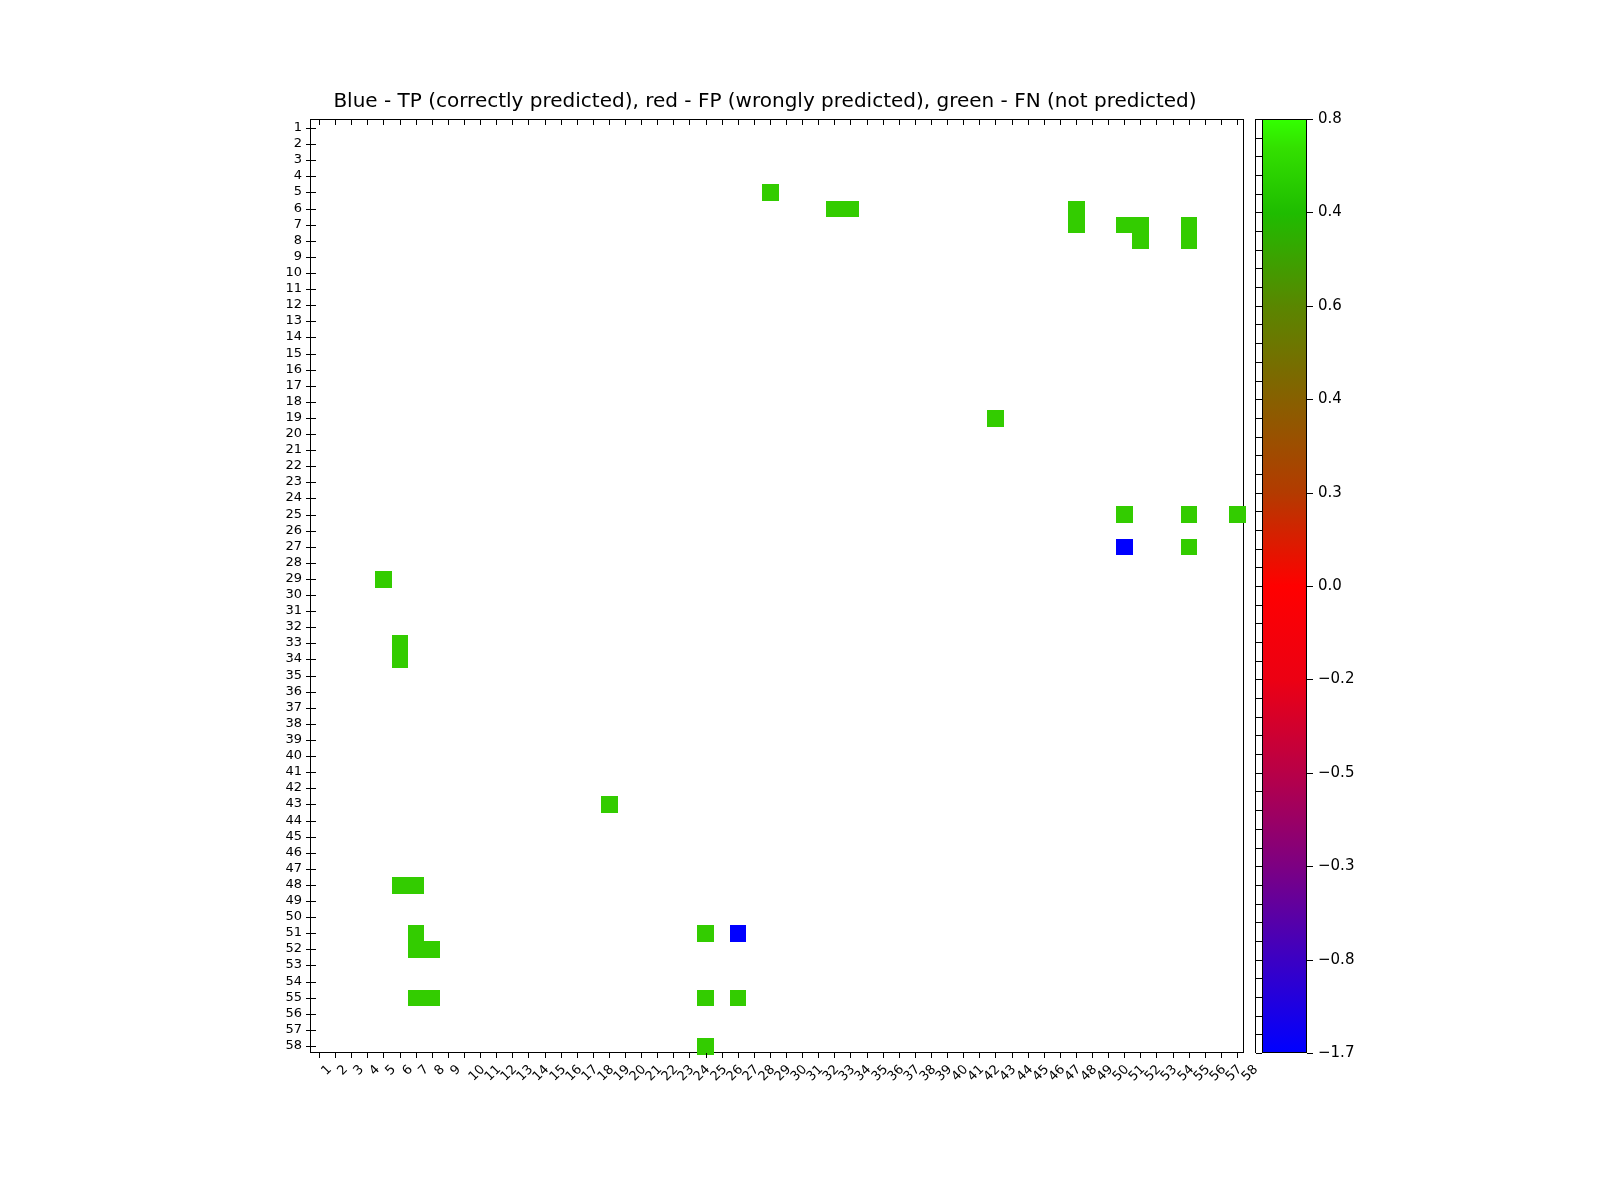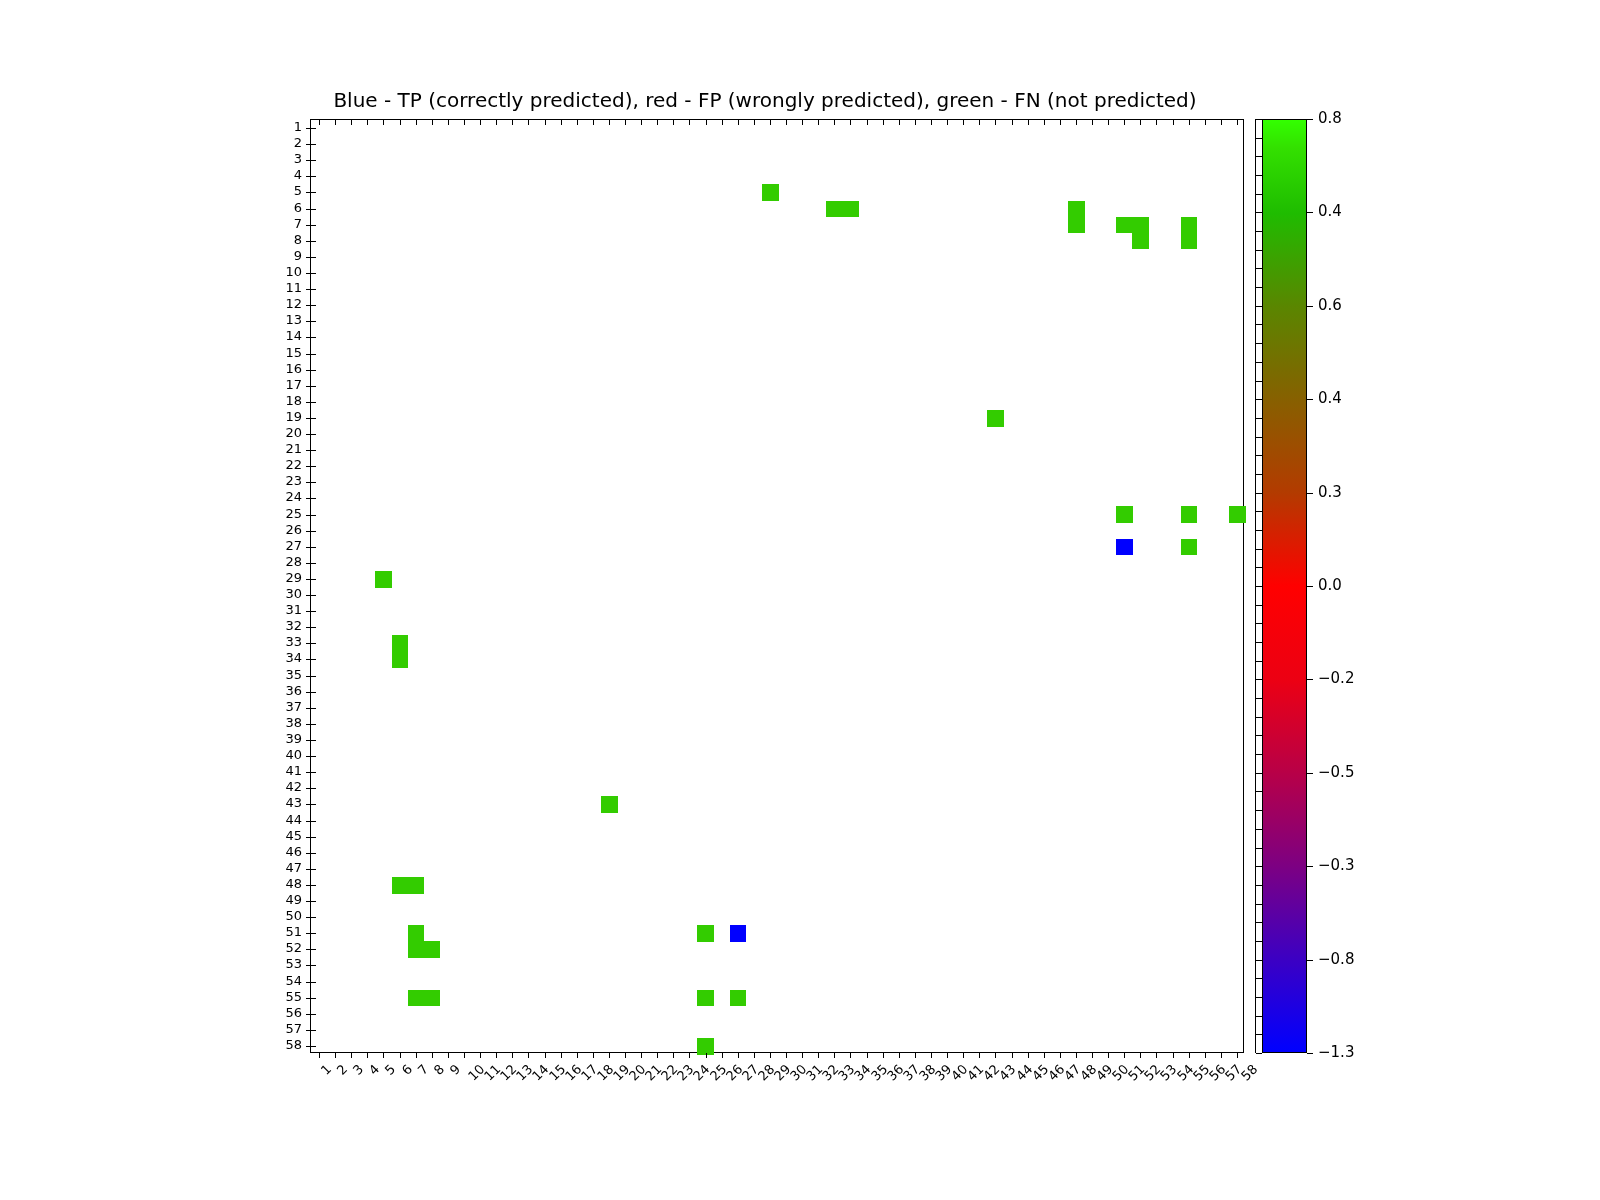--- a/index.html
+++ b/index.html
@@ -557,21 +557,21 @@
       <div class="cb-label" style="top: 578px;">0.0</div>
       <div class="cb-tick" style="top: 679.4px;"></div>
       <div class="cb-label" style="top: 671.4px;">−0.2</div>
       <div class="cb-tick" style="top: 772.8px;"></div>
       <div class="cb-label" style="top: 764.8px;">−0.5</div>
       <div class="cb-tick" style="top: 866.2px;"></div>
       <div class="cb-label" style="top: 858.2px;">−0.3</div>
       <div class="cb-tick" style="top: 959.6px;"></div>
       <div class="cb-label" style="top: 951.6px;">−0.8</div>
       <div class="cb-tick" style="top: 1053px;"></div>
-      <div class="cb-label" style="top: 1045px;">−1.3</div>
+      <div class="cb-label" style="top: 1045px;">−1.7</div>
       <div class="cb-minor" style="top: 119px;"></div>
       <div class="cb-minor" style="top: 137.68px;"></div>
       <div class="cb-minor" style="top: 156.36px;"></div>
       <div class="cb-minor" style="top: 175.04px;"></div>
       <div class="cb-minor" style="top: 193.72px;"></div>
       <div class="cb-minor" style="top: 212.4px;"></div>
       <div class="cb-minor" style="top: 231.08px;"></div>
       <div class="cb-minor" style="top: 249.76px;"></div>
       <div class="cb-minor" style="top: 268.44px;"></div>
       <div class="cb-minor" style="top: 287.12px;"></div>

